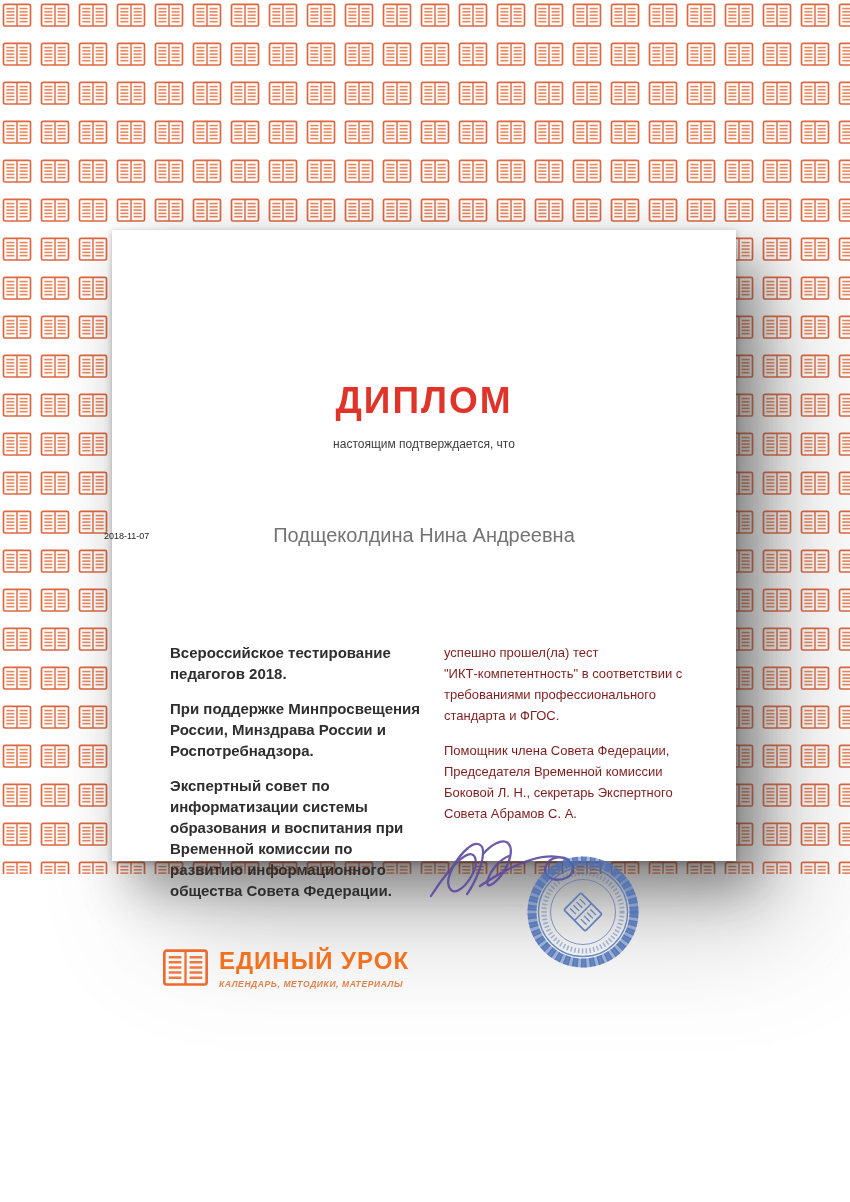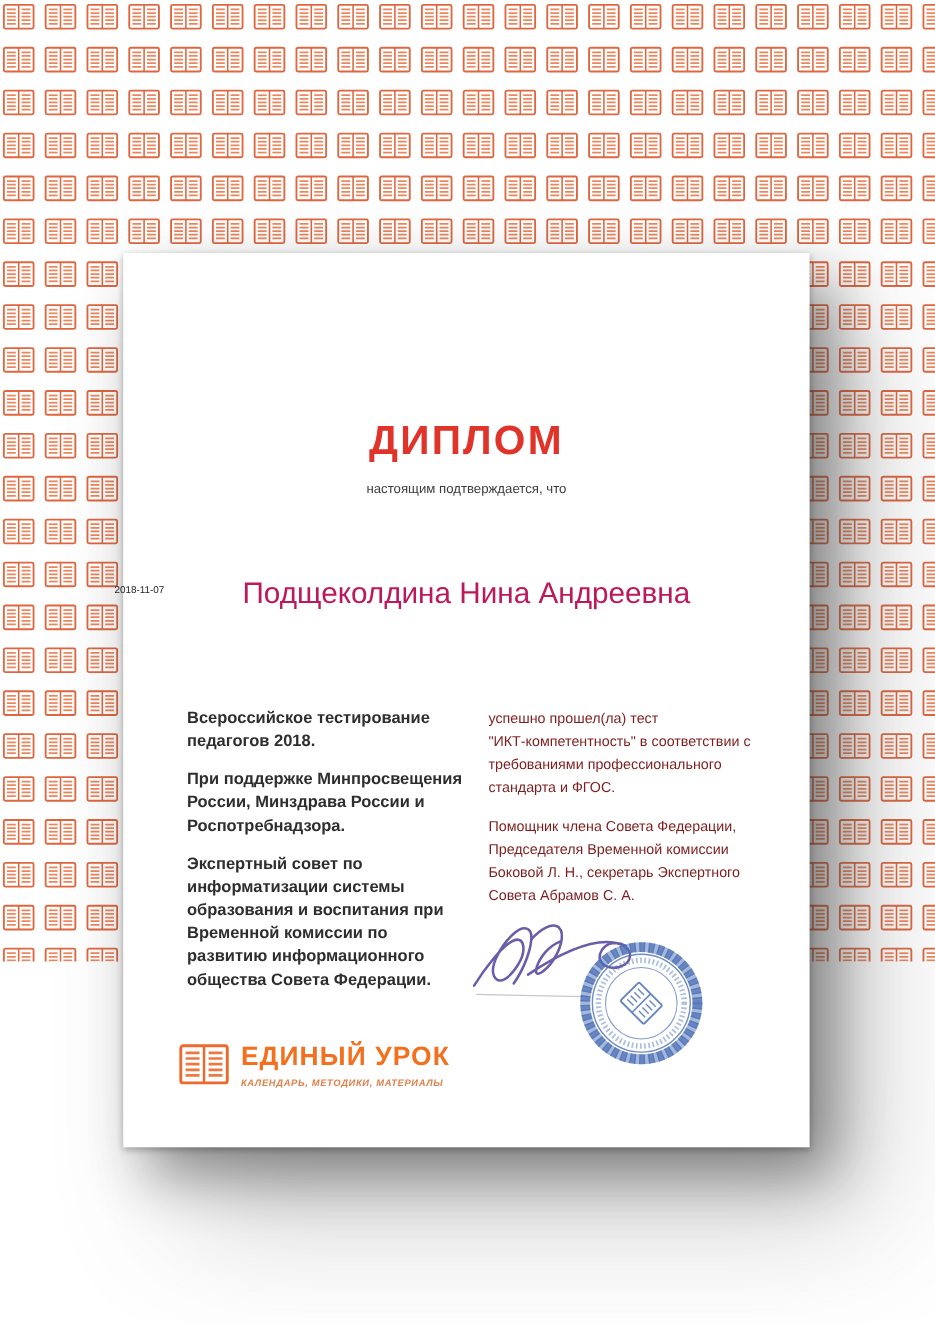--- a/index.html
+++ b/index.html
@@ -6,32 +6,32 @@
   html,body { width:850px; height:1202px; background:#ffffff; overflow:hidden;
               font-family:"Liberation Sans", sans-serif; }
   .page { position:relative; width:850px; height:1202px; background:#ffffff; }
 
   
   .pattern { position:absolute; left:0; top:0; width:850px; height:874px;
              overflow:hidden; z-index:0; }
   .pattern svg { position:absolute; --frame:#dd5a2e; --pg:#e87d51; opacity:.92; }
 
   
-  .sheet { position:absolute; left:112px; top:230px; width:624px; height:813px;
+  .sheet { position:absolute; left:112px; top:230px; width:624px; height:631px;
            background:#ffffff; z-index:2;
            box-shadow: 0 2px 6px rgba(0,0,0,.28),
                        22px 26px 50px rgba(40,40,40,.48),
                        55px 65px 110px rgba(90,90,90,.30); }
 
   .title { position:absolute; top:150px; left:0; width:100%; text-align:center;
            font-size:37px; font-weight:bold; letter-spacing:2px; color:#e0342b; }
   .subtitle { position:absolute; top:207px; left:0; width:100%; text-align:center;
               font-size:12px; color:#3d3d3d; }
   .recipient { position:absolute; top:294px; left:0; width:100%; text-align:center;
-               font-size:27px; color:#be185d; }
+               font-size:20px; color:#737373; }
 
   .columns { position:absolute; left:58px; top:412px; width:548px;
              display:flex; gap:22px; }
   .col-left  { width:252px; font-size:15px; line-height:21px; font-weight:bold; color:#2e2e2e; }
   .col-right { width:270px; font-size:13px; line-height:21px; color:#7f1d1d; }
   .col-left p, .col-right p { margin:0 0 14px 0; }
 
   
   .issue-date { position:absolute; left:104px; top:531px; z-index:3;
                 font-size:9px; color:#1d1d1d; }

